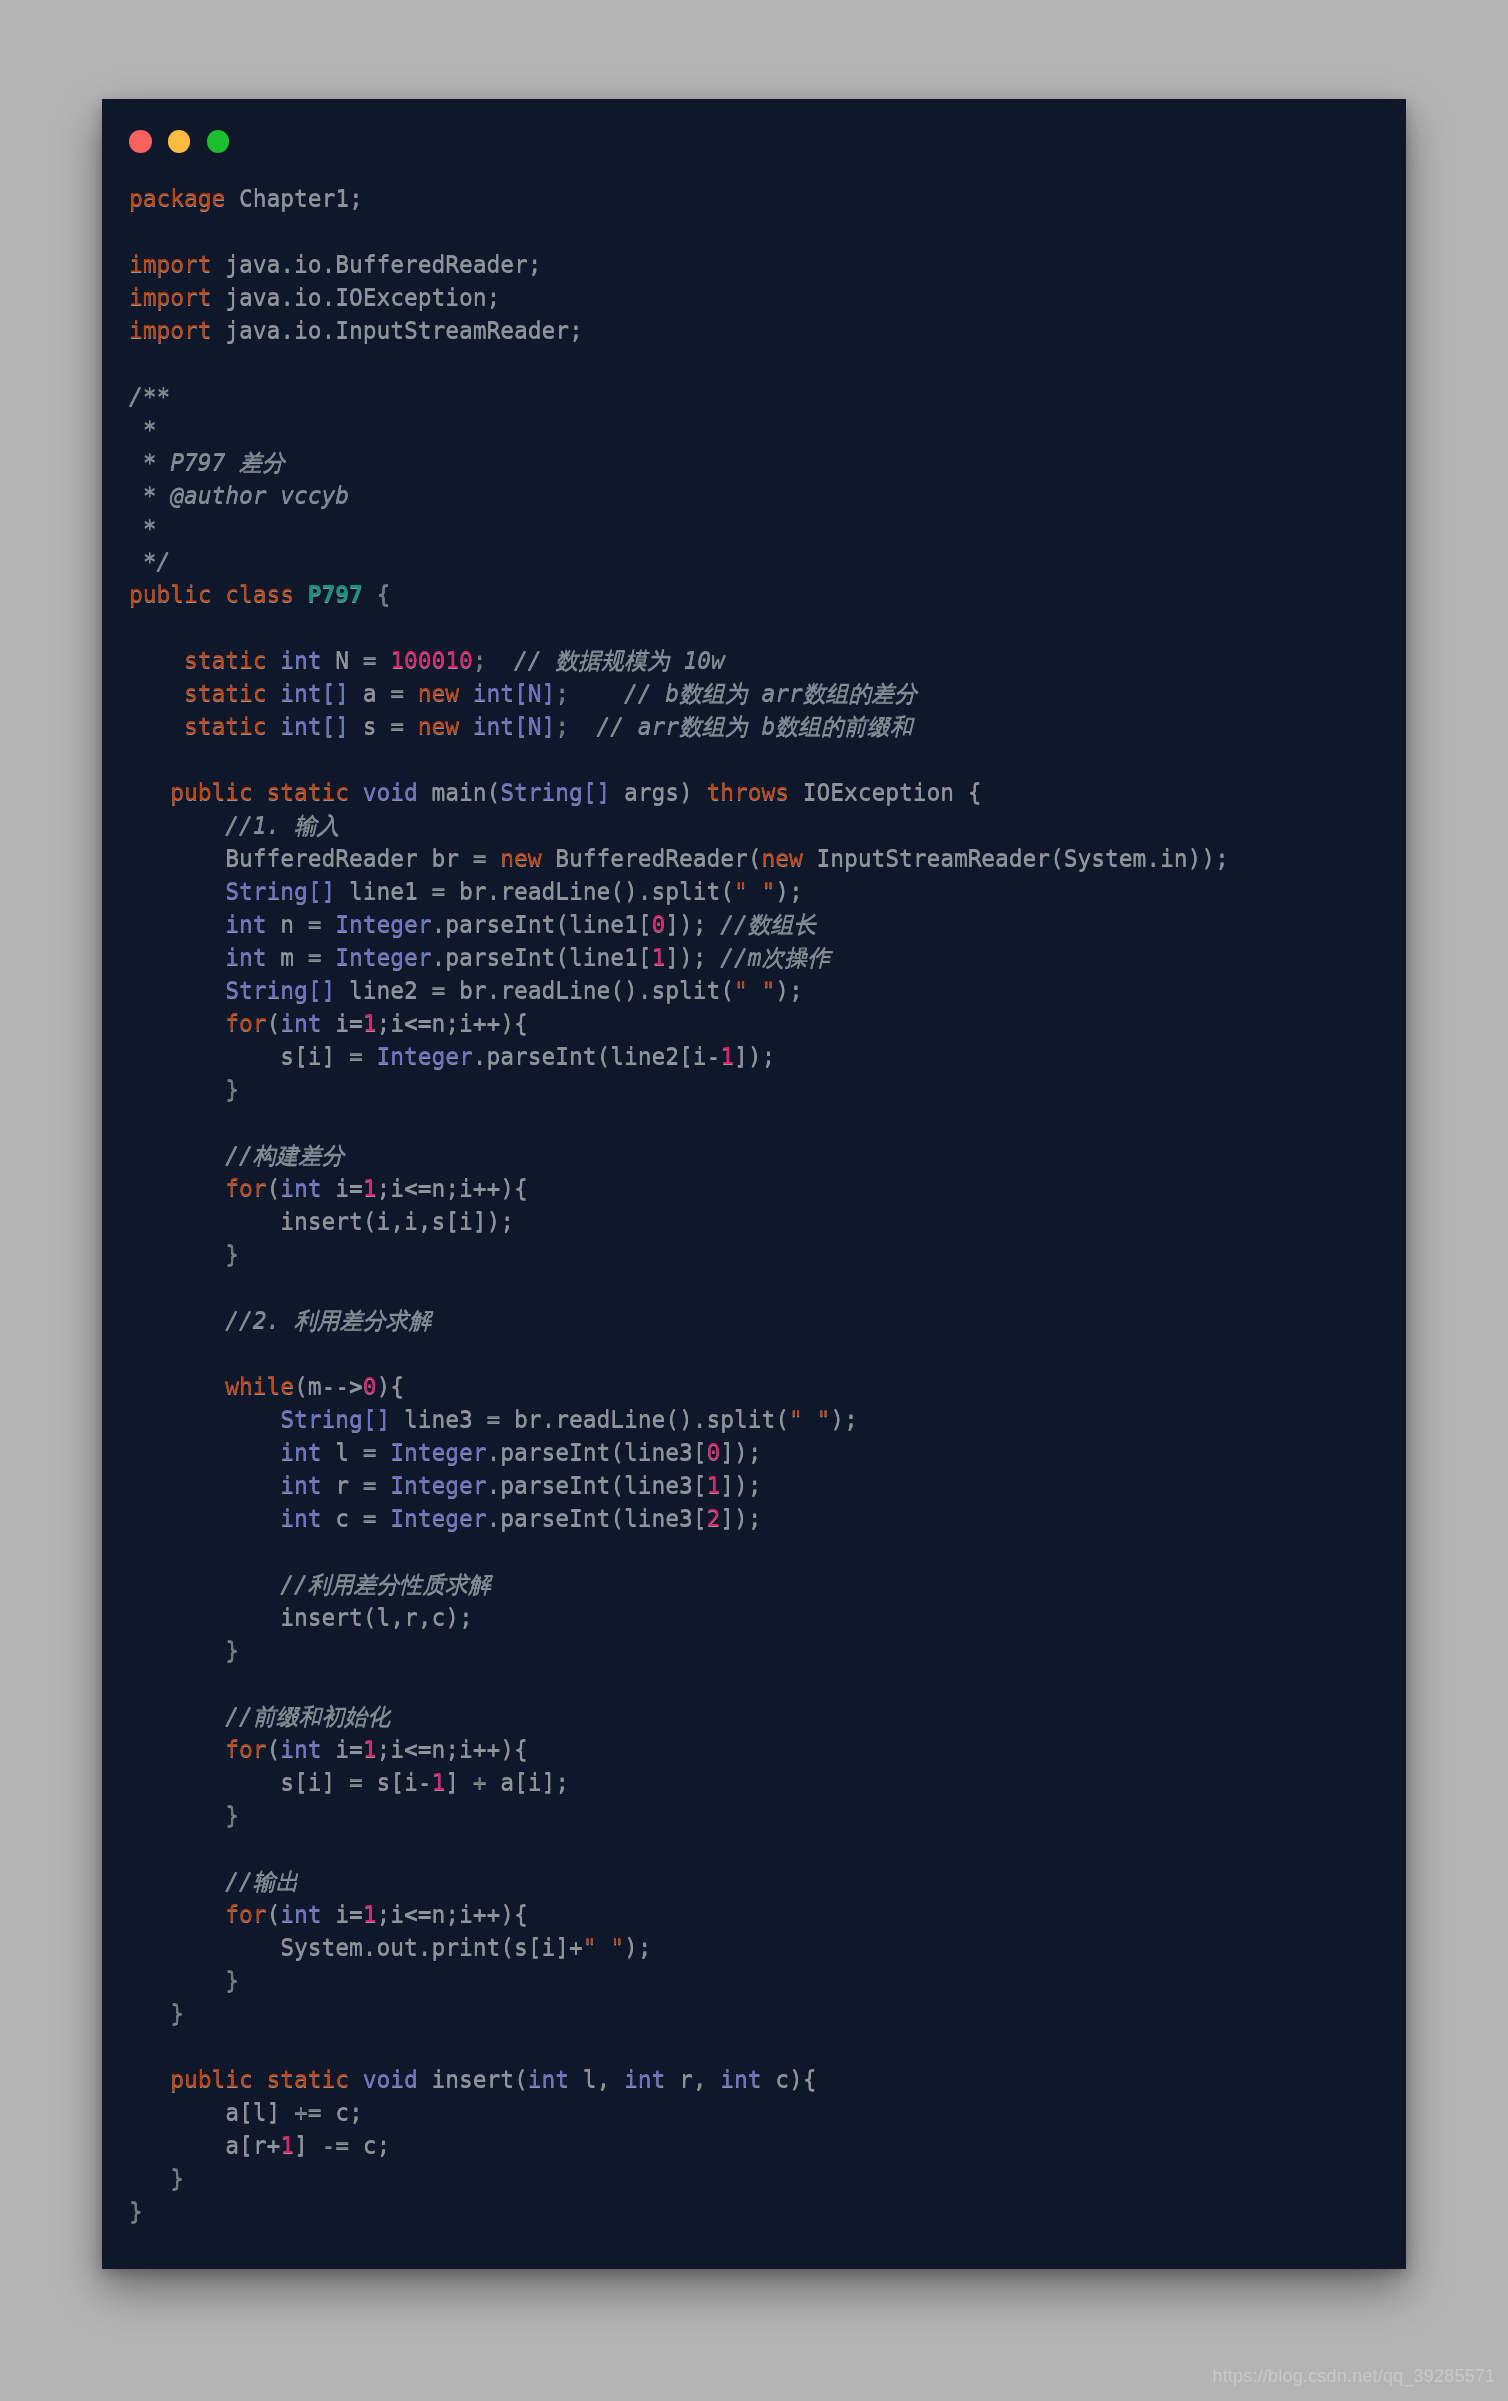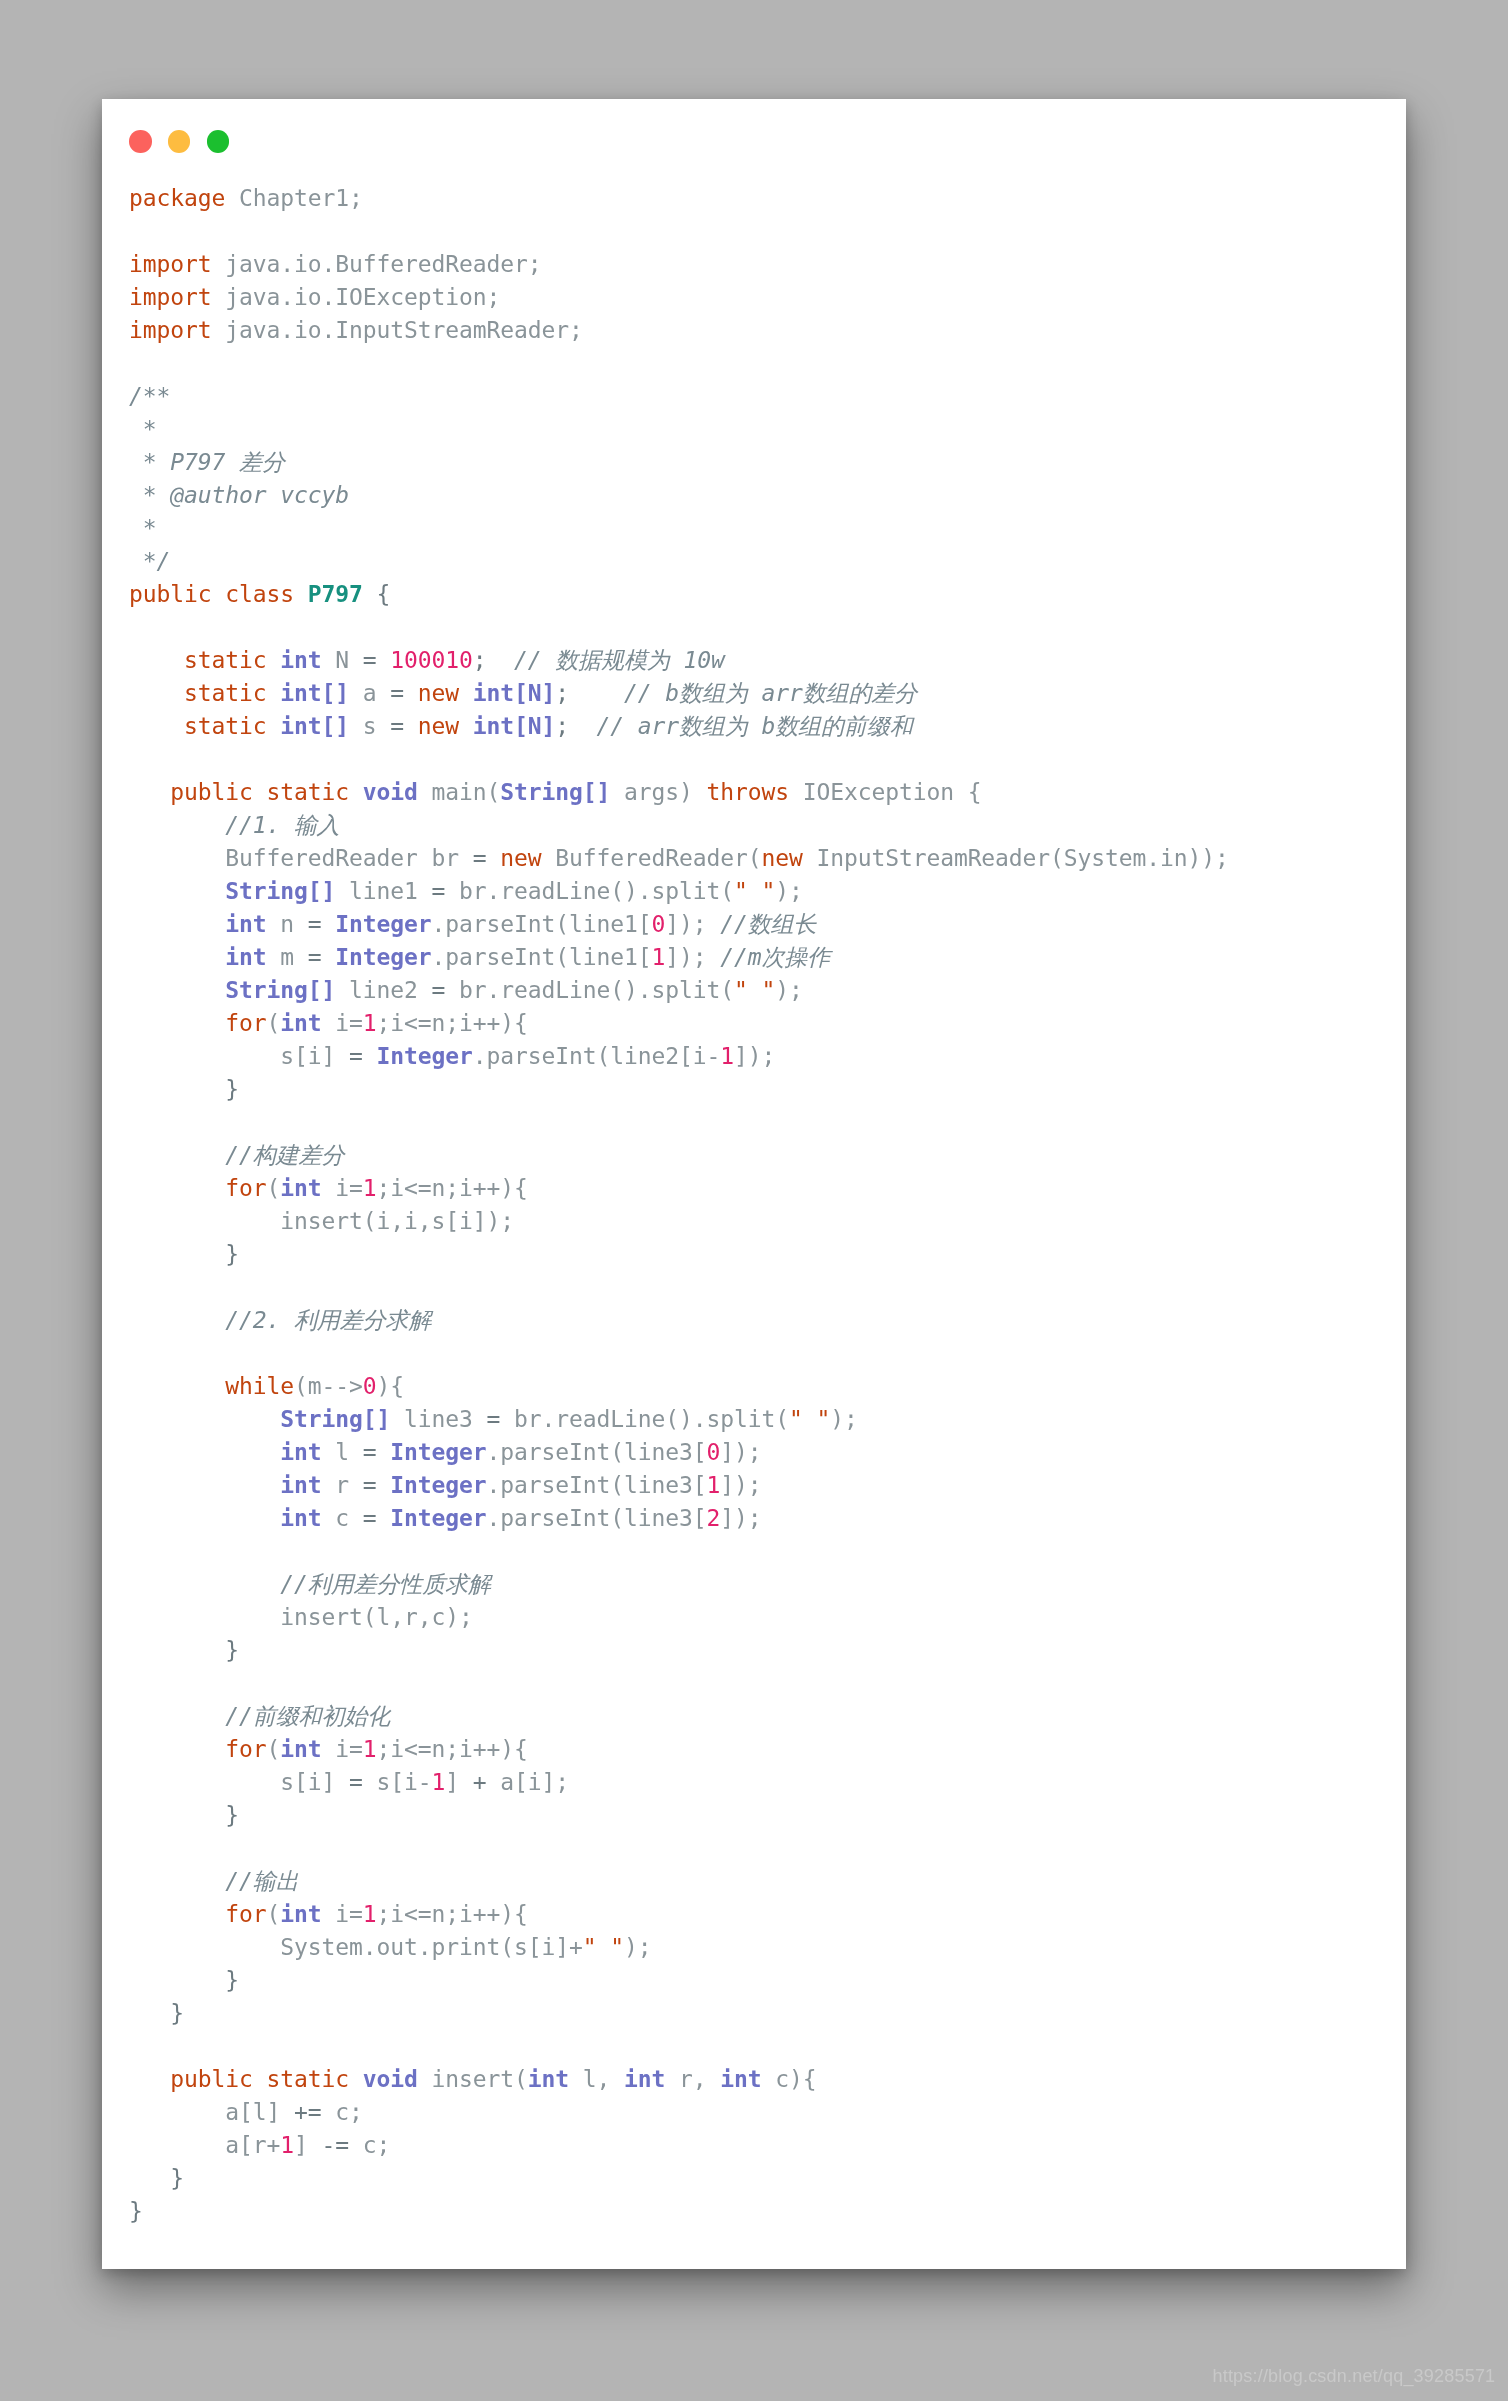--- a/index.html
+++ b/index.html
@@ -14,21 +14,21 @@
     overflow: hidden;
     position: relative;
   }
 
   #code-card {
     position: absolute;
     left: 102px;
     top: 99px;
     width: 1304px;
     height: 2170px;
-    background: #ffffff;
+    background: #0f172a;
     box-shadow: 0 20px 42px rgba(0,0,0,0.40), 0 5.4px 12.7px rgba(0,0,0,0.22);
     box-sizing: border-box;
     overflow: hidden;
   }
 
   #window-dots {
     position: absolute;
     left: 27px;
     top: 31px;
     display: flex;
@@ -56,21 +56,21 @@
     white-space: pre;
     color: #6c7a80;
     text-shadow: 0 0.9px 0 rgba(255,255,255,0.55);
     letter-spacing: -0.1px;
   }
 
   .line { display: block; min-height: 33px; }
 
   
   .kw   { color: #c1440e; }             
-  .typ  { color: #6c71c4; font-weight: bold; }             
+  .typ  { color: #6c71c4; }             
   .cls  { color: #17907f; font-weight: bold; }             
   .num  { color: #e2206b; }             
   .str  { color: #c1440e; }             
   .cmt  { color: #7a8a92; font-style: italic; }  
   .pln  { color: #8a9499; }             
   .pun  { color: #6c7a80; }             
 
   #watermark {
     position: absolute;
     right: 12.7px;

